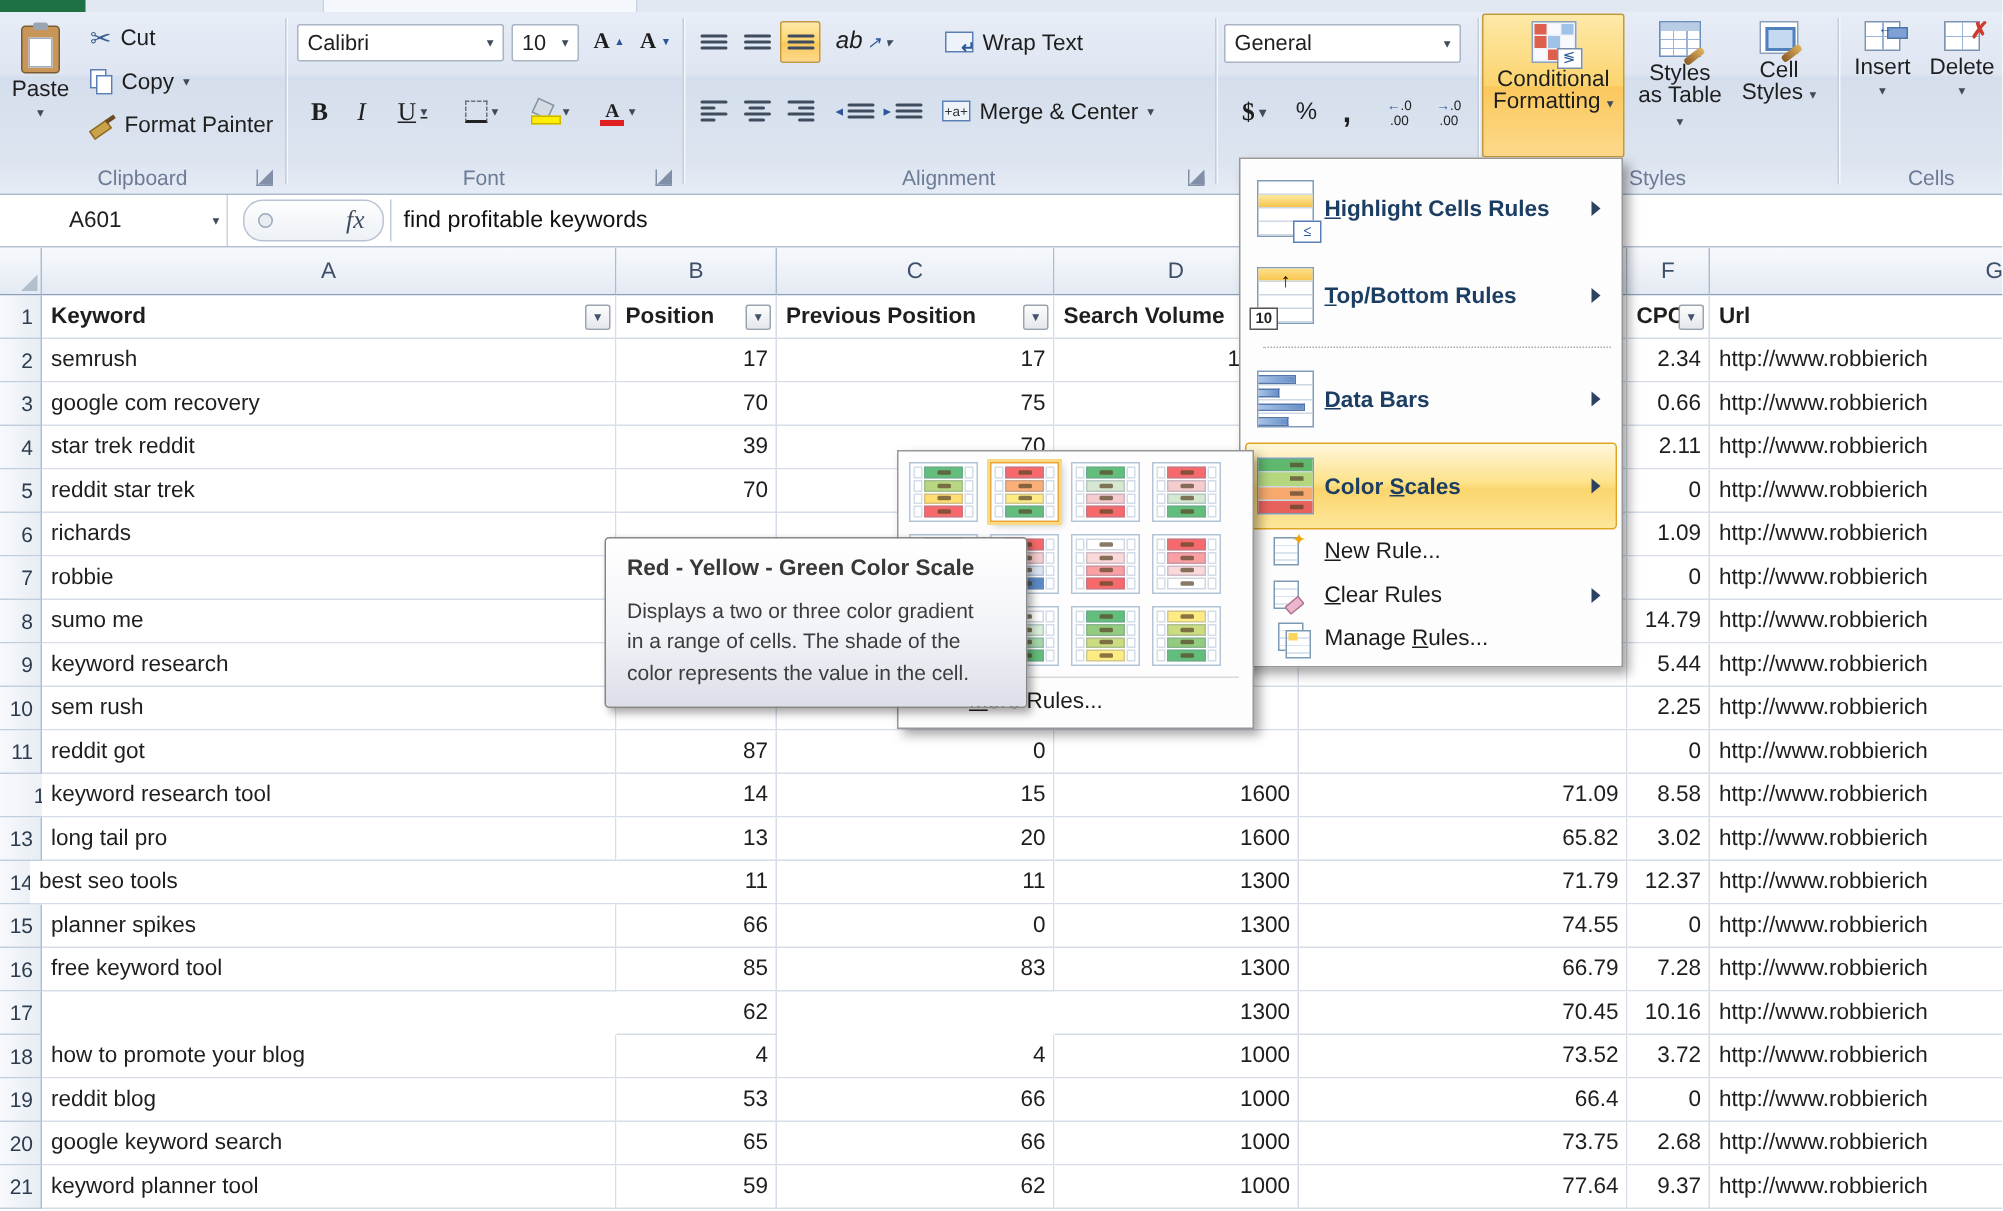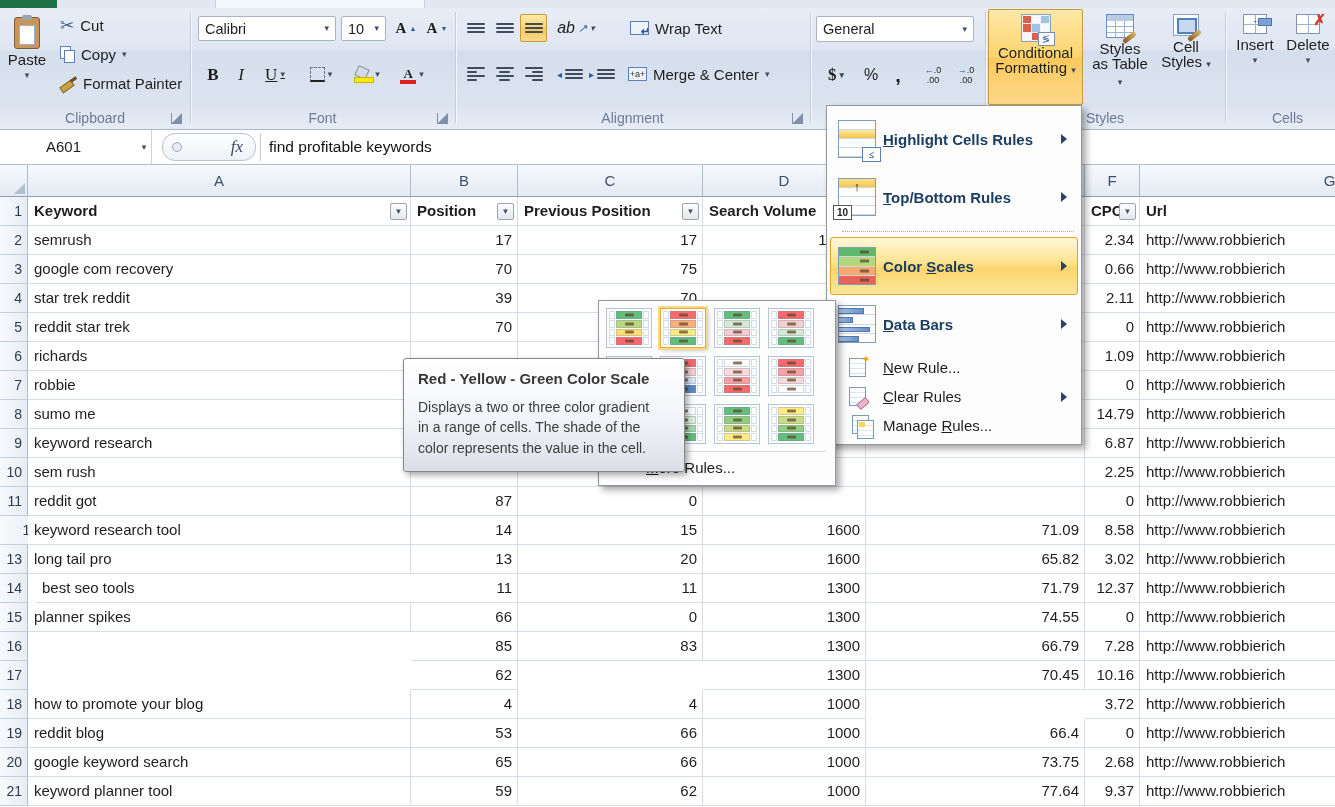--- a/index.html
+++ b/index.html
@@ -490,21 +490,21 @@
       <div class="cell ar" style="left: 518px; top: 235px; width: 185px; height: 29px;"></div>
       <div class="cell ar" style="left: 703px; top: 235px; width: 163px; height: 29px; overflow: visible;"></div>
       <div class="cell ar" style="left: 866px; top: 235px; width: 219px; height: 29px;"></div>
       <div class="cell ar" style="left: 1085px; top: 235px; width: 55px; height: 29px;">14.79</div>
       <div class="cell al" style="left: 1140px; top: 235px; width: 380px; height: 29px;">http://www.robbierich</div>
       <div class="cell al" style="left: 28px; top: 264px; width: 383px; height: 29px;">keyword research</div>
       <div class="cell ar" style="left: 411px; top: 264px; width: 107px; height: 29px;"></div>
       <div class="cell ar" style="left: 518px; top: 264px; width: 185px; height: 29px;"></div>
       <div class="cell ar" style="left: 703px; top: 264px; width: 163px; height: 29px; overflow: visible;"></div>
       <div class="cell ar" style="left: 866px; top: 264px; width: 219px; height: 29px;"></div>
-      <div class="cell ar" style="left: 1085px; top: 264px; width: 55px; height: 29px;">6.87</div>
+      <div class="cell ar" style="left: 1085px; top: 264px; width: 55px; height: 29px;">5.44</div>
       <div class="cell al" style="left: 1140px; top: 264px; width: 380px; height: 29px;">http://www.robbierich</div>
       <div class="cell al" style="left: 28px; top: 293px; width: 383px; height: 29px;">sem rush</div>
       <div class="cell ar" style="left: 411px; top: 293px; width: 107px; height: 29px;"></div>
       <div class="cell ar" style="left: 518px; top: 293px; width: 185px; height: 29px;"></div>
       <div class="cell ar" style="left: 703px; top: 293px; width: 163px; height: 29px; overflow: visible;"></div>
       <div class="cell ar" style="left: 866px; top: 293px; width: 219px; height: 29px;"></div>
       <div class="cell ar" style="left: 1085px; top: 293px; width: 55px; height: 29px;">2.25</div>
       <div class="cell al" style="left: 1140px; top: 293px; width: 380px; height: 29px;">http://www.robbierich</div>
       <div class="cell al" style="left: 28px; top: 322px; width: 383px; height: 29px;">reddit got</div>
       <div class="cell ar" style="left: 411px; top: 322px; width: 107px; height: 29px;">87</div>
@@ -520,49 +520,51 @@
       <div class="cell ar" style="left: 866px; top: 351px; width: 219px; height: 29px;">71.09</div>
       <div class="cell ar" style="left: 1085px; top: 351px; width: 55px; height: 29px;">8.58</div>
       <div class="cell al" style="left: 1140px; top: 351px; width: 380px; height: 29px;">http://www.robbierich</div>
       <div class="cell al" style="left: 28px; top: 380px; width: 383px; height: 29px;">long tail pro</div>
       <div class="cell ar" style="left: 411px; top: 380px; width: 107px; height: 29px;">13</div>
       <div class="cell ar" style="left: 518px; top: 380px; width: 185px; height: 29px;">20</div>
       <div class="cell ar" style="left: 703px; top: 380px; width: 163px; height: 29px; overflow: visible;">1600</div>
       <div class="cell ar" style="left: 866px; top: 380px; width: 219px; height: 29px;">65.82</div>
       <div class="cell ar" style="left: 1085px; top: 380px; width: 55px; height: 29px;">3.02</div>
       <div class="cell al" style="left: 1140px; top: 380px; width: 380px; height: 29px;">http://www.robbierich</div>
-      <div class="cell al" style="left: 36px; top: 409px; width: 431px; height: 29px;">best seo tools</div>
+      <div class="cell al" style="left: 20px; top: 409px; width: 431px; height: 29px;">best seo tools</div>
       <div class="cell ar" style="left: 411px; top: 409px; width: 107px; height: 29px;">11</div>
       <div class="cell ar" style="left: 518px; top: 409px; width: 185px; height: 29px;">11</div>
       <div class="cell ar" style="left: 703px; top: 409px; width: 163px; height: 29px; overflow: visible;">1300</div>
       <div class="cell ar" style="left: 866px; top: 409px; width: 219px; height: 29px;">71.79</div>
       <div class="cell ar" style="left: 1085px; top: 409px; width: 55px; height: 29px;">12.37</div>
       <div class="cell al" style="left: 1140px; top: 409px; width: 380px; height: 29px;">http://www.robbierich</div>
       <div class="cell al" style="left: 28px; top: 438px; width: 383px; height: 29px;">planner spikes</div>
       <div class="cell ar" style="left: 411px; top: 438px; width: 107px; height: 29px;">66</div>
       <div class="cell ar" style="left: 518px; top: 438px; width: 185px; height: 29px;">0</div>
       <div class="cell ar" style="left: 703px; top: 438px; width: 163px; height: 29px; overflow: visible;">1300</div>
       <div class="cell ar" style="left: 866px; top: 438px; width: 219px; height: 29px;">74.55</div>
       <div class="cell ar" style="left: 1085px; top: 438px; width: 55px; height: 29px;">0</div>
       <div class="cell al" style="left: 1140px; top: 438px; width: 380px; height: 29px;">http://www.robbierich</div>
+      <div class="cell al" style="left: 28px; top: 467px; width: 383px; height: 29px;">free keyword tool</div>
       <div class="cell ar" style="left: 411px; top: 467px; width: 107px; height: 29px;">85</div>
       <div class="cell ar" style="left: 518px; top: 467px; width: 185px; height: 29px;">83</div>
       <div class="cell ar" style="left: 703px; top: 467px; width: 163px; height: 29px; overflow: visible;">1300</div>
       <div class="cell ar" style="left: 866px; top: 467px; width: 219px; height: 29px;">66.79</div>
       <div class="cell ar" style="left: 1085px; top: 467px; width: 55px; height: 29px;">7.28</div>
       <div class="cell al" style="left: 1140px; top: 467px; width: 380px; height: 29px;">http://www.robbierich</div>
       <div class="cell ar" style="left: 411px; top: 496px; width: 107px; height: 29px;">62</div>
       <div class="cell ar" style="left: 703px; top: 496px; width: 163px; height: 29px; overflow: visible;">1300</div>
       <div class="cell ar" style="left: 866px; top: 496px; width: 219px; height: 29px;">70.45</div>
       <div class="cell ar" style="left: 1085px; top: 496px; width: 55px; height: 29px;">10.16</div>
       <div class="cell al" style="left: 1140px; top: 496px; width: 380px; height: 29px;">http://www.robbierich</div>
       <div class="cell al" style="left: 28px; top: 525px; width: 383px; height: 29px;">how to promote your blog</div>
       <div class="cell ar" style="left: 411px; top: 525px; width: 107px; height: 29px;">4</div>
       <div class="cell ar" style="left: 518px; top: 525px; width: 185px; height: 29px;">4</div>
       <div class="cell ar" style="left: 703px; top: 525px; width: 163px; height: 29px; overflow: visible;">1000</div>
+      <div class="cell ar" style="left: 866px; top: 525px; width: 219px; height: 29px;">73.52</div>
       <div class="cell ar" style="left: 1085px; top: 525px; width: 55px; height: 29px;">3.72</div>
       <div class="cell al" style="left: 1140px; top: 525px; width: 380px; height: 29px;">http://www.robbierich</div>
       <div class="cell al" style="left: 28px; top: 554px; width: 383px; height: 29px;">reddit blog</div>
       <div class="cell ar" style="left: 411px; top: 554px; width: 107px; height: 29px;">53</div>
       <div class="cell ar" style="left: 518px; top: 554px; width: 185px; height: 29px;">66</div>
       <div class="cell ar" style="left: 703px; top: 554px; width: 163px; height: 29px; overflow: visible;">1000</div>
       <div class="cell ar" style="left: 866px; top: 554px; width: 219px; height: 29px;">66.4</div>
       <div class="cell ar" style="left: 1085px; top: 554px; width: 55px; height: 29px;">0</div>
       <div class="cell al" style="left: 1140px; top: 554px; width: 380px; height: 29px;">http://www.robbierich</div>
       <div class="cell al" style="left: 28px; top: 583px; width: 383px; height: 29px;">google keyword search</div>
@@ -603,52 +605,52 @@
             <i></i>
             <i></i>
             <span class="up">↑</span>
             <span class="mbadge" style="left:-6px;bottom:-5px">10</span>
           </span>
         </span>
         <span class="mlabel"><span></span><span class="mn">T</span><span>op/Bottom Rules</span></span>
         <span class="marrow"></span>
       </div>
       <div class="msep"></div>
-      <div class="mitem sel">
-        <span class="micol">
-          <span class="msheet">
-            <i class="csrow-dash" style="background:#5eb96f"></i>
-            <i class="csrow-dash" style="background:#b4d77e"></i>
-            <i class="csrow-dash" style="background:#f7a96d"></i>
-            <i class="csrow-dash" style="background:#e8625c"></i>
-          </span>
-        </span>
-        <span class="mlabel"><span>Color </span><span class="mn">S</span><span>cales</span></span>
-        <span class="marrow"></span>
-      </div>
       <div class="mitem">
         <span class="micol">
           <span class="msheet">
             <i>
               <b class="dbar" style="width:70%"></b>
             </i>
             <i>
               <b class="dbar" style="width:40%"></b>
             </i>
             <i>
               <b class="dbar" style="width:85%"></b>
             </i>
             <i>
               <b class="dbar" style="width:55%"></b>
             </i>
           </span>
         </span>
         <span class="mlabel"><span></span><span class="mn">D</span><span>ata Bars</span></span>
         <span class="marrow"></span>
       </div>
+      <div class="mitem sel">
+        <span class="micol">
+          <span class="msheet">
+            <i class="csrow-dash" style="background:#5eb96f"></i>
+            <i class="csrow-dash" style="background:#b4d77e"></i>
+            <i class="csrow-dash" style="background:#f7a96d"></i>
+            <i class="csrow-dash" style="background:#e8625c"></i>
+          </span>
+        </span>
+        <span class="mlabel"><span>Color </span><span class="mn">S</span><span>cales</span></span>
+        <span class="marrow"></span>
+      </div>
       <div class="mitem small">
         <span class="micol">
           <span class="sicon">
             <span class="spark">✦</span>
           </span>
         </span>
         <span class="mlabel"><span></span><span class="mn">N</span><span>ew Rule...</span></span>
       </div>
       <div class="mitem small">
         <span class="micol">

